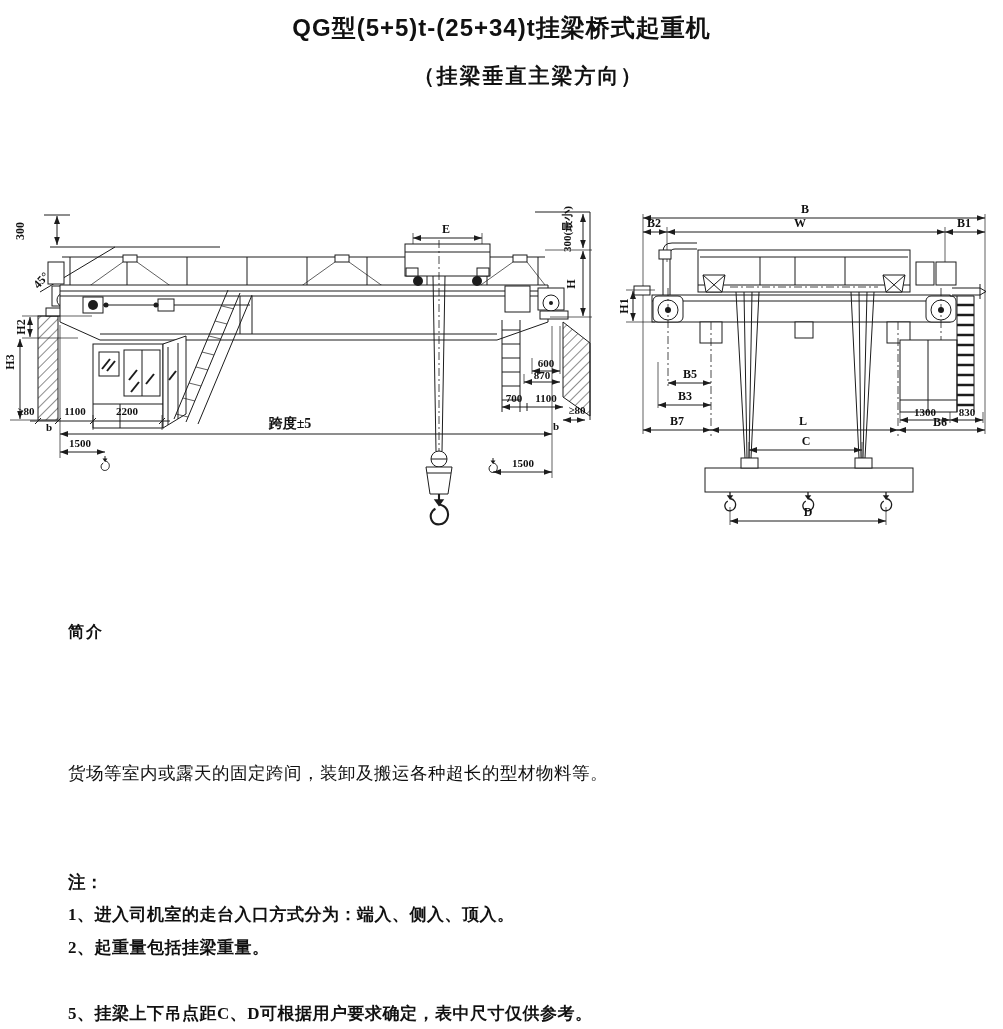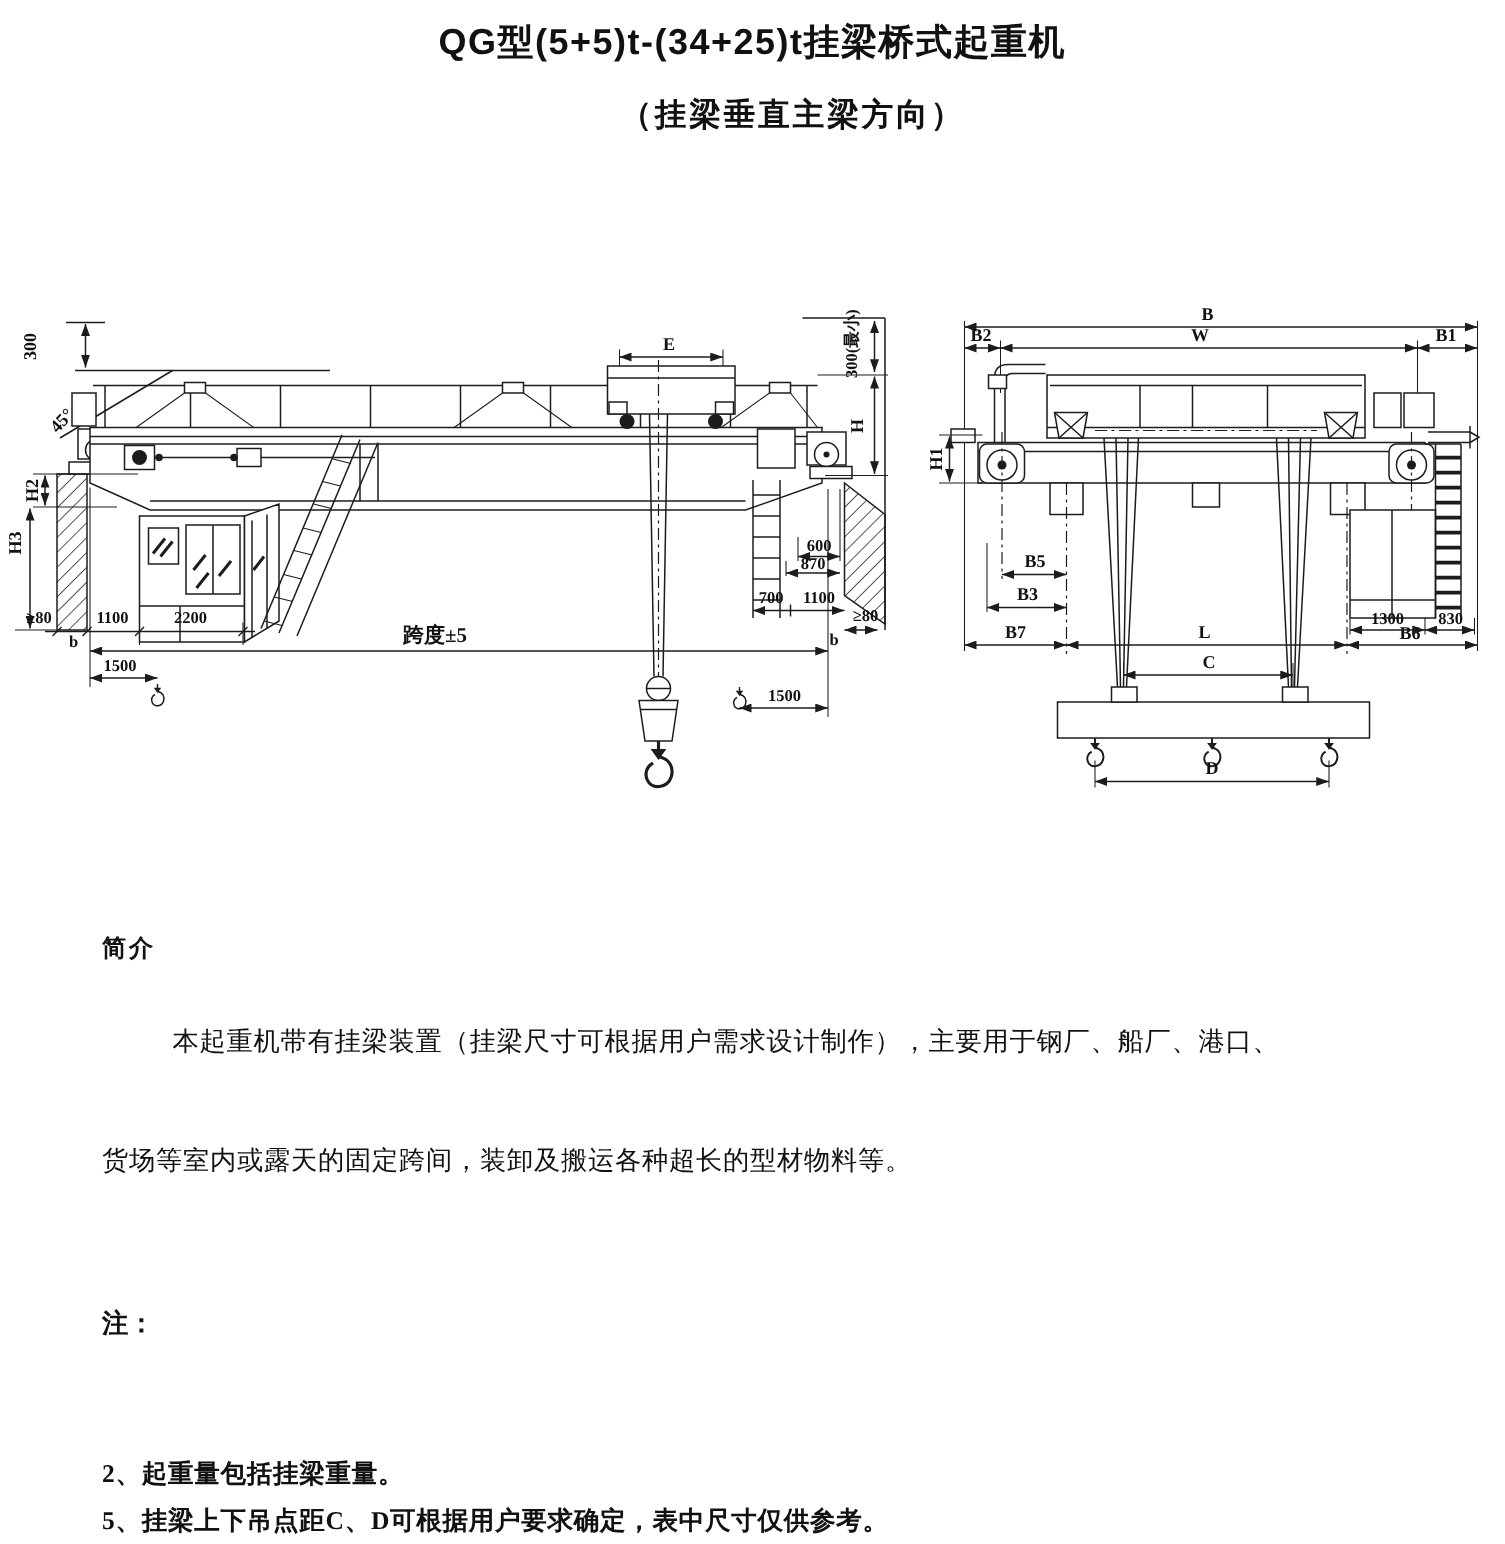--- a/index.html
+++ b/index.html
@@ -12,41 +12,41 @@
   .drawing{position:absolute;top:0;left:0;}
   .intro-heading{position:absolute;top:622px;left:68px;font-size:16px;font-weight:bold;letter-spacing:2px;}
   .intro-line{position:absolute;font-size:17.5px;font-family:"Liberation Serif","DejaVu Serif",serif;
          letter-spacing:0.5px;white-space:nowrap;}
   .intro-line.l1{top:682px;left:115px;}
   .intro-line.l2{top:726px;left:68px;margin-top:35px;}
   .notes-heading{position:absolute;top:870px;left:68px;font-size:17.5px;font-weight:bold;
          font-family:"Liberation Serif","DejaVu Serif",serif;}
   .note-item{position:absolute;left:68px;font-size:17px;font-weight:bold;
          font-family:"Liberation Serif","DejaVu Serif",serif;letter-spacing:0.5px;white-space:nowrap;}
-  .note-item.n0{top:903px;} .note-item.n1{top:936px;margin-top:35px;}
+  .note-item.n0{top:903px;} .note-item.n1{top:936px;}
   .note-item.n2{top:969px;} .note-item.n3{top:1002px;}
 
   
   .tl{stroke:#1c1c1c;stroke-width:1;fill:none;}
   .thin{stroke:#1c1c1c;stroke-width:0.7;fill:none;}
   .wf{fill:#fff;stroke:#1c1c1c;stroke-width:1;}
   .blk{fill:#1c1c1c;stroke:none;}
   .glass{stroke:#1c1c1c;stroke-width:2;fill:none;}
   .dsh{stroke:#1c1c1c;stroke-width:0.8;fill:none;stroke-dasharray:8 3 2 3;}
   .rung{stroke:#1c1c1c;stroke-width:2.5;}
   text.dim{font:bold 12px "Liberation Serif","DejaVu Serif",serif;fill:#111;}
   text.dims{font:bold 11px "Liberation Serif","DejaVu Serif",serif;fill:#111;}
   text.dimcn{font:bold 14px "Liberation Serif","DejaVu Serif",serif;fill:#111;}
 </style>
 </head>
 <body>
 
 <div class="page">
 
-  <div class="title">QG型(5+5)t-(34+25)t挂梁桥式起重机</div>
+  <div class="title">QG型(5+5)t-(25+34)t挂梁桥式起重机</div>
   <div class="subtitle">（挂梁垂直主梁方向）</div>
 
   <svg class="drawing" width="1003" height="560" viewBox="0 0 1003 560">
     <defs>
       <pattern id="hatch" width="7" height="7" patternUnits="userSpaceOnUse" patternTransform="rotate(45)">
         <line x1="0" y1="0" x2="0" y2="7" stroke="#1c1c1c" stroke-width="1"></line>
       </pattern>
       <marker id="ae" markerWidth="9" markerHeight="6" refX="8.5" refY="3" orient="auto" markerUnits="userSpaceOnUse">
         <path d="M0,0 L8.5,3 L0,6 Z" fill="#1c1c1c"></path>
       </marker>
@@ -379,20 +379,20 @@
       <line class="thin" x1="950" y1="412" x2="950" y2="423"></line>
       <line class="thin" x1="983" y1="412" x2="983" y2="423"></line>
       <line class="tl" x1="900" y1="420" x2="950" y2="420" marker-start="url(#as)" marker-end="url(#ae)"></line>
       <text class="dims" x="925" y="416" text-anchor="middle">1300</text>
       <line class="tl" x1="950" y1="420" x2="983" y2="420" marker-start="url(#as)" marker-end="url(#ae)"></line>
       <text class="dims" x="967" y="416" text-anchor="middle">830</text>
     </g>
   </svg>
 
   <div class="intro-heading">简介</div>
-  <div class="intro-line l1">本起重机带有挂梁装置（挂梁尺寸可根据用户需求设计制作），主要用于钢厂、船厂、港口、</div>
   <div class="intro-line l2">货场等室内或露天的固定跨间，装卸及搬运各种超长的型材物料等。</div>
 
   <div class="notes-heading">注：</div>
+  <div class="note-item n0">1、进入司机室的走台入口方式分为：端入、侧入、顶入。</div>
   <div class="note-item n1">2、起重量包括挂梁重量。</div>
   <div class="note-item n3">5、挂梁上下吊点距C、D可根据用户要求确定，表中尺寸仅供参考。</div>
 
 </div>
 
 </body></html>

